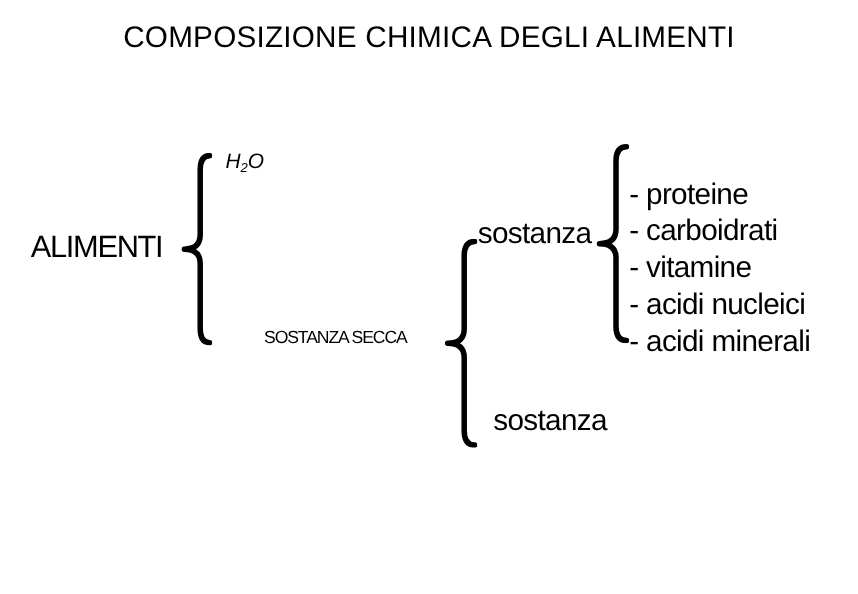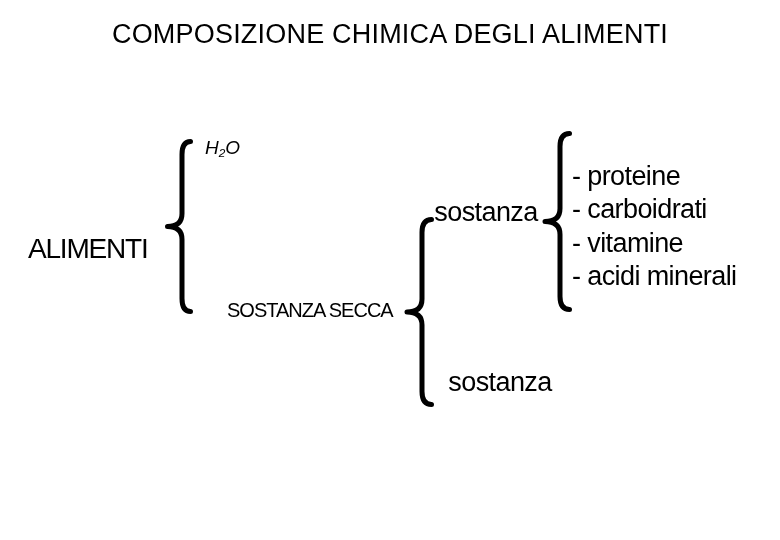--- a/index.html
+++ b/index.html
@@ -24,36 +24,35 @@
     font-weight: 400;
     letter-spacing: 0.2px;
     margin: 0;
     color: #000000;
   }
   .root-label {
     left: 28px; top: 211px;
     font-size: 28px;
     letter-spacing: -1.2px;
     line-height: 1;
-    margin-top: 24px;
   }
   .h2o-label {
     left: 205px; top: 138px;
     font-size: 19px;
     line-height: 1;
     font-style: italic;
   }
   .h2o-label sub {
     font-size: 62%;
     line-height: 0;
     vertical-align: -0.28em;
   }
   .secca-label {
-    left: 227px; top: 300px;
-    font-size: 20px;
+    left: 240px; top: 300px;
+    font-size: 16px;
     letter-spacing: -1px;
     line-height: 1;
   }
   .big-text {
     font-size: 27px;
     letter-spacing: -0.6px;
   }
   .organic-label {
     left: 421px; top: 196px;
     width: 130px;
@@ -114,20 +113,21 @@
   </div>
 
   <svg class="abs brace b3" width="30" height="181" viewBox="0 0 30 181" xmlns="http://www.w3.org/2000/svg">
     <path d="M 27.5 2.5 Q 18 2.5 18 15.5 L 18 77.5 Q 18 90.5 3 90.5 Q 18 90.5 18 103.5 L 18 165.5 Q 18 178.5 27.5 178.5"></path>
   </svg>
 
   <div class="abs big-text components-list">
     <div class="list-item">- proteine</div>
     <div class="list-item">- carboidrati</div>
     <div class="list-item">- vitamine</div>
+    <div class="list-item">- acidi nucleici</div>
     <div class="list-item">- acidi minerali</div>
   </div>
 
   <div class="abs big-text inorganic-label">
     <div>sostanza</div>
   </div>
 
 
 </div>
 

